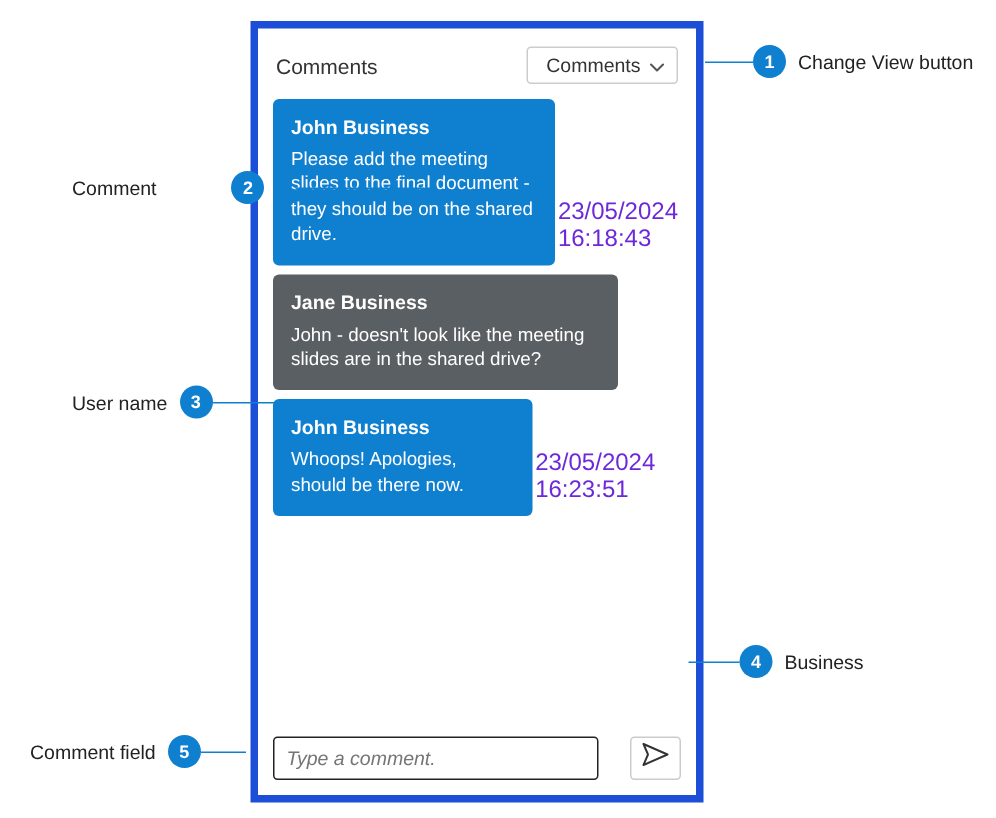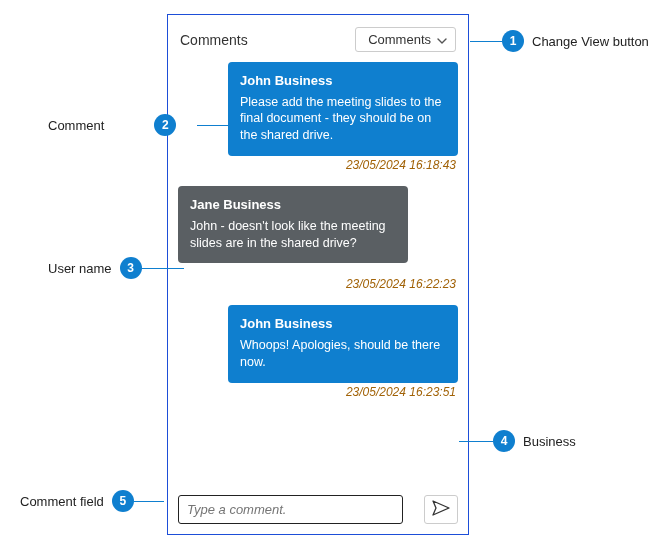--- a/index.html
+++ b/index.html
@@ -11,21 +11,21 @@
     width: 664px;
     height: 545px;
     position: relative;
   }
   .panel {
     position: absolute;
     left: 167px;
     top: 14px;
     width: 302px;
     height: 521px;
-    border: 1px solid #1d4ed8;
+    border: 5px solid #1d4ed8;
     background: #fff;
     display: flex;
     flex-direction: column;
     padding: 8px 10px 10px 10px;
   }
   .panel-header {
     display: flex;
     align-items: center;
     justify-content: space-between;
     padding: 4px 2px 10px 2px;
@@ -51,45 +51,44 @@
   }
   .thread {
     flex: 1;
     overflow: hidden;
     display: flex;
     flex-direction: column;
     gap: 6px;
   }
   .msg-wrap {
     display: flex;
-    flex-direction: column;
+    flex-direction: row;
   }
   .msg-wrap.right { align-items: flex-end; }
   .msg-wrap.left  { align-items: flex-start; gap: 12px; }
   .bubble {
     max-width: 230px;
     border-radius: 4px;
     padding: 10px 12px 12px 12px;
     color: #fff;
     font-size: 12.5px;
     line-height: 1.35;
   }
   .bubble.blue { background: #0f7fcf; }
   .bubble.grey { background: #5a5f63; }
   .bubble .author {
     font-weight: 600;
     font-size: 13px;
     margin-bottom: 4px;
   }
   .timestamp {
-    font-size: 12px;
-    color: #a16207;
+    font-size: 16px;
+    color: #6d28d9;
     margin: 2px 2px 8px 2px;
     align-self: flex-end;
-    font-style: italic;
   }
   .msg-wrap.right .timestamp,
   .msg-wrap.left .timestamp { align-self: flex-end; }
   .composer {
     display: flex;
     gap: 21px;
     align-items: stretch;
     margin-top: 6px;
     justify-content: flex-end;
   }
@@ -166,21 +165,20 @@
         <div>Please add the meeting slides to the final document - they should be on the shared drive.</div>
       </div>
       <div class="timestamp">23/05/2024 16:18:43</div>
     </div>
 
     <div class="msg-wrap left">
       <div class="bubble grey">
         <div class="author">Jane Business</div>
         <div>John - doesn't look like the meeting slides are in the shared drive?</div>
       </div>
-      <div class="timestamp">23/05/2024 16:22:23</div>
     </div>
 
     <div class="msg-wrap right">
       <div class="bubble blue">
         <div class="author">John Business</div>
         <div>Whoops! Apologies, should be there now.</div>
       </div>
       <div class="timestamp">23/05/2024 16:23:51</div>
     </div>
   </div>

